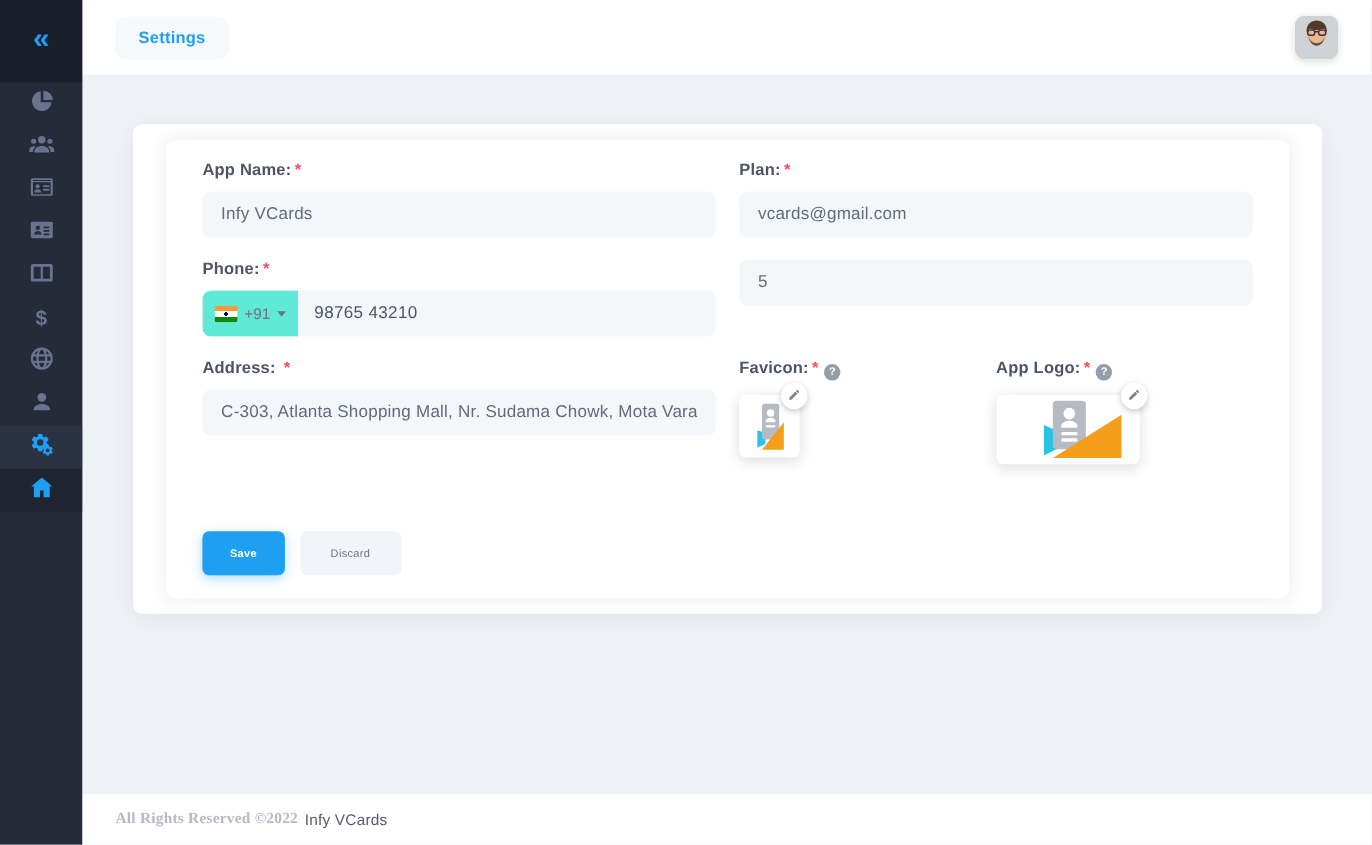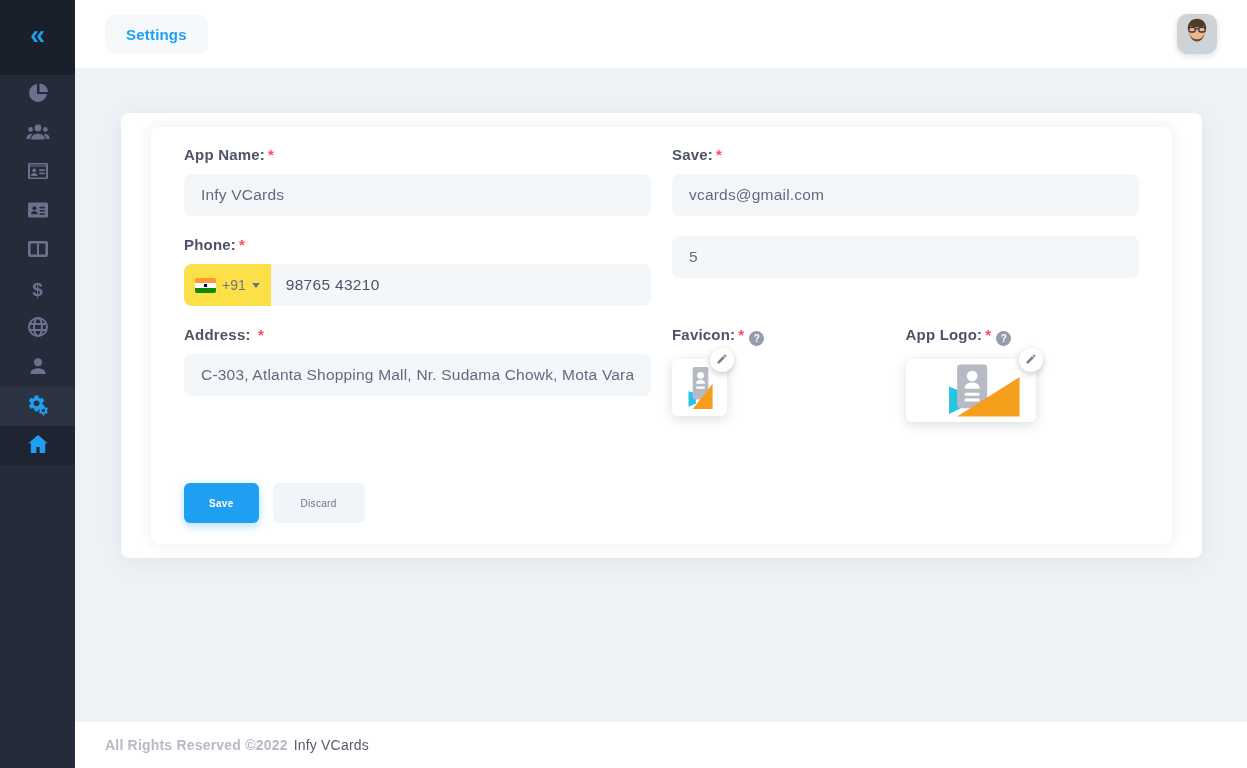--- a/index.html
+++ b/index.html
@@ -33,21 +33,21 @@
 
   
   .grid { display:grid; grid-template-columns:467px 467px; column-gap:21px; }
   .field { margin-bottom:20px; }
   .field-label { display:block; font-size:15px; font-weight:700; color:#4e5368; letter-spacing:.2px; margin-bottom:11px; }
   .req { color:#ff4961; margin-left:3px; font-weight:700; }
   .text-input { width:100%; height:42px; background:#f4f7fa; border:none; outline:none; border-radius:8px; padding:0 17px; font-size:15.5px; color:#636a7e; font-family:"Liberation Sans", sans-serif; letter-spacing:.2px; }
   .text-input::placeholder { color:#9aa0ae; }
 
   .phone-wrap { display:flex; width:100%; height:42px; background:#f4f7fa; border-radius:8px; overflow:hidden; }
-  .country-select { display:flex; align-items:center; gap:6px; background:#fde047; padding:0 11px; cursor:pointer; flex-shrink:0; }
+  .country-select { display:flex; align-items:center; gap:6px; background:#5eead4; padding:0 11px; cursor:pointer; flex-shrink:0; }
   .flag-india { width:21px; height:15px; border-radius:2px; display:block;
     background:
       radial-gradient(circle at 50% 50%, #000080 0 1.6px, rgba(0,0,0,0) 1.7px),
       linear-gradient(#ff9933 0 33.4%, #ffffff 33.4% 66.7%, #128807 66.7% 100%); }
   .dial-code { font-size:14px; color:#6d7386; }
   .caret-down { width:0; height:0; border-left:4px solid transparent; border-right:4px solid transparent; border-top:5px solid #6d7386; }
   .phone-number { flex:1; background:transparent; border:none; outline:none; padding:0 15px; font-size:15.5px; color:#4e5368; font-family:"Liberation Sans", sans-serif; letter-spacing:.3px; }
 
   .help-badge { display:inline-flex; align-items:center; justify-content:center; width:15px; height:15px; border-radius:50%; background:#959cab; color:#ffffff; font-size:10px; font-weight:700; margin-left:5px; vertical-align:-2px; cursor:pointer; }
 
@@ -59,21 +59,21 @@
   .edit-fab { position:absolute; top:-11px; right:-7px; width:24px; height:24px; border-radius:50%; background:#ffffff; border:none; box-shadow:0 2px 6px rgba(34,41,47,.25); display:flex; align-items:center; justify-content:center; cursor:pointer; }
   .edit-fab svg { width:12px; height:12px; fill:#7a8194; }
 
   .actions { display:flex; gap:14px; margin-top:41px; }
   .btn { height:40px; border:none; border-radius:6px; font-size:10px; font-weight:700; letter-spacing:.3px; cursor:pointer; font-family:"Liberation Sans", sans-serif; }
   .btn-save { background:#1e9ff2; color:#ffffff; padding:0 25px; box-shadow:0 3px 10px rgba(30,159,242,.35); }
   .btn-discard { background:#f1f5f9; color:#6d7386; font-weight:400; padding:0 28px; }
 
   
   .footer { height:46px; background:#ffffff; display:flex; align-items:center; padding:0 30px; font-size:14px; letter-spacing:.2px; }
-  .footer .rights { color:#b5bac6; font-weight:600; }
+  .footer .rights { color:#b5bac6; font-weight:600;font-family:Liberation Serif, serif; }
   .footer .brand { color:#565c6e; margin-left:6px; }
 </style>
 </head>
 <body>
 
 <div class="app">
 
   <aside class="sidebar">
     <div class="sidebar-top">
       <button class="collapse-btn">
@@ -197,21 +197,21 @@
       <div class="card">
         <div class="inner-card">
           <form class="grid">
 
             <div class="field">
               <label class="field-label"><span>App Name:</span><span class="req">*</span></label>
               <input class="text-input" type="text" value="Infy VCards" style="">
             </div>
 
             <div class="field">
-              <label class="field-label"><span>Save:</span><span class="req">*</span></label>
+              <label class="field-label"><span>Plan:</span><span class="req">*</span></label>
               <input class="text-input" type="text" value="vcards@gmail.com" style="">
             </div>
 
             <div class="field">
               <label class="field-label"><span>Phone:</span><span class="req">*</span></label>
               <div class="phone-wrap">
                 <div class="country-select">
                   <span class="flag-india"></span>
                   <span class="dial-code">+91</span>
                   <span class="caret-down"></span>

